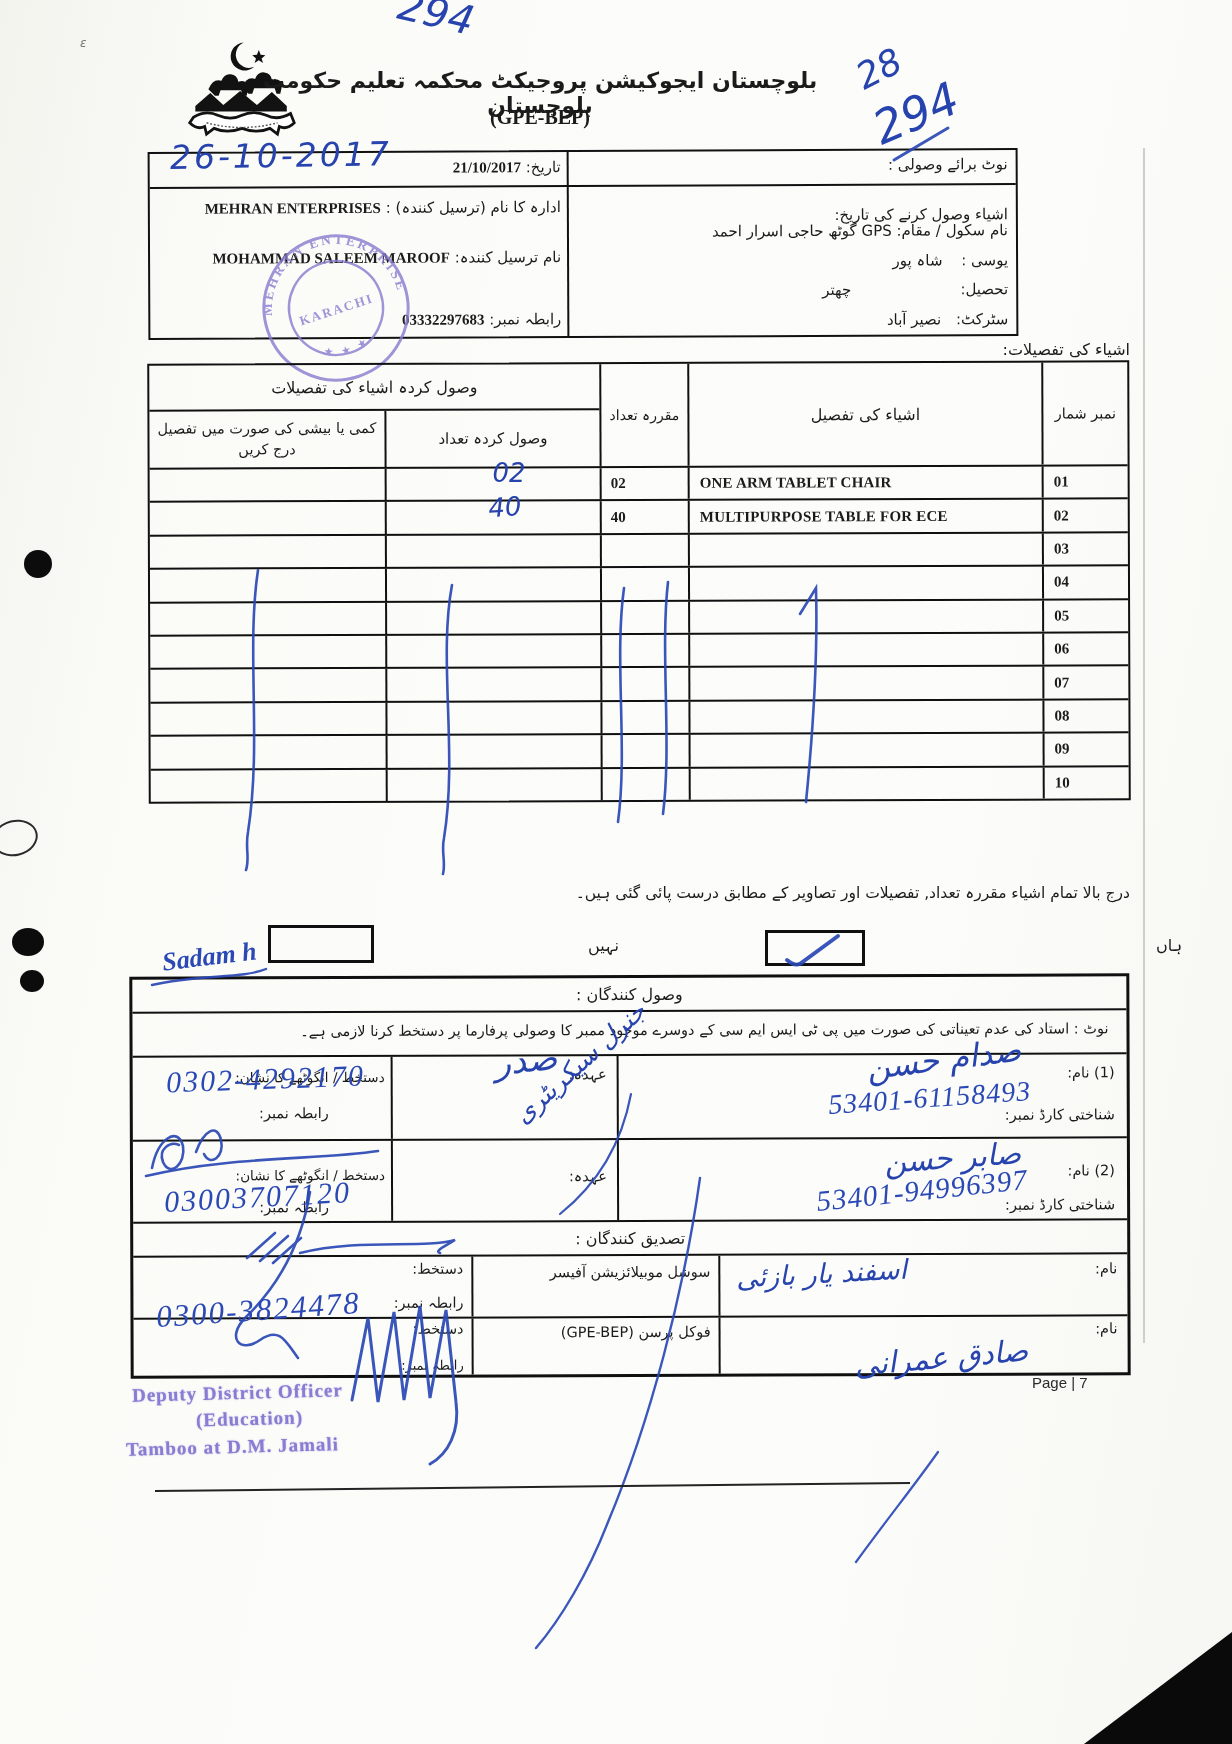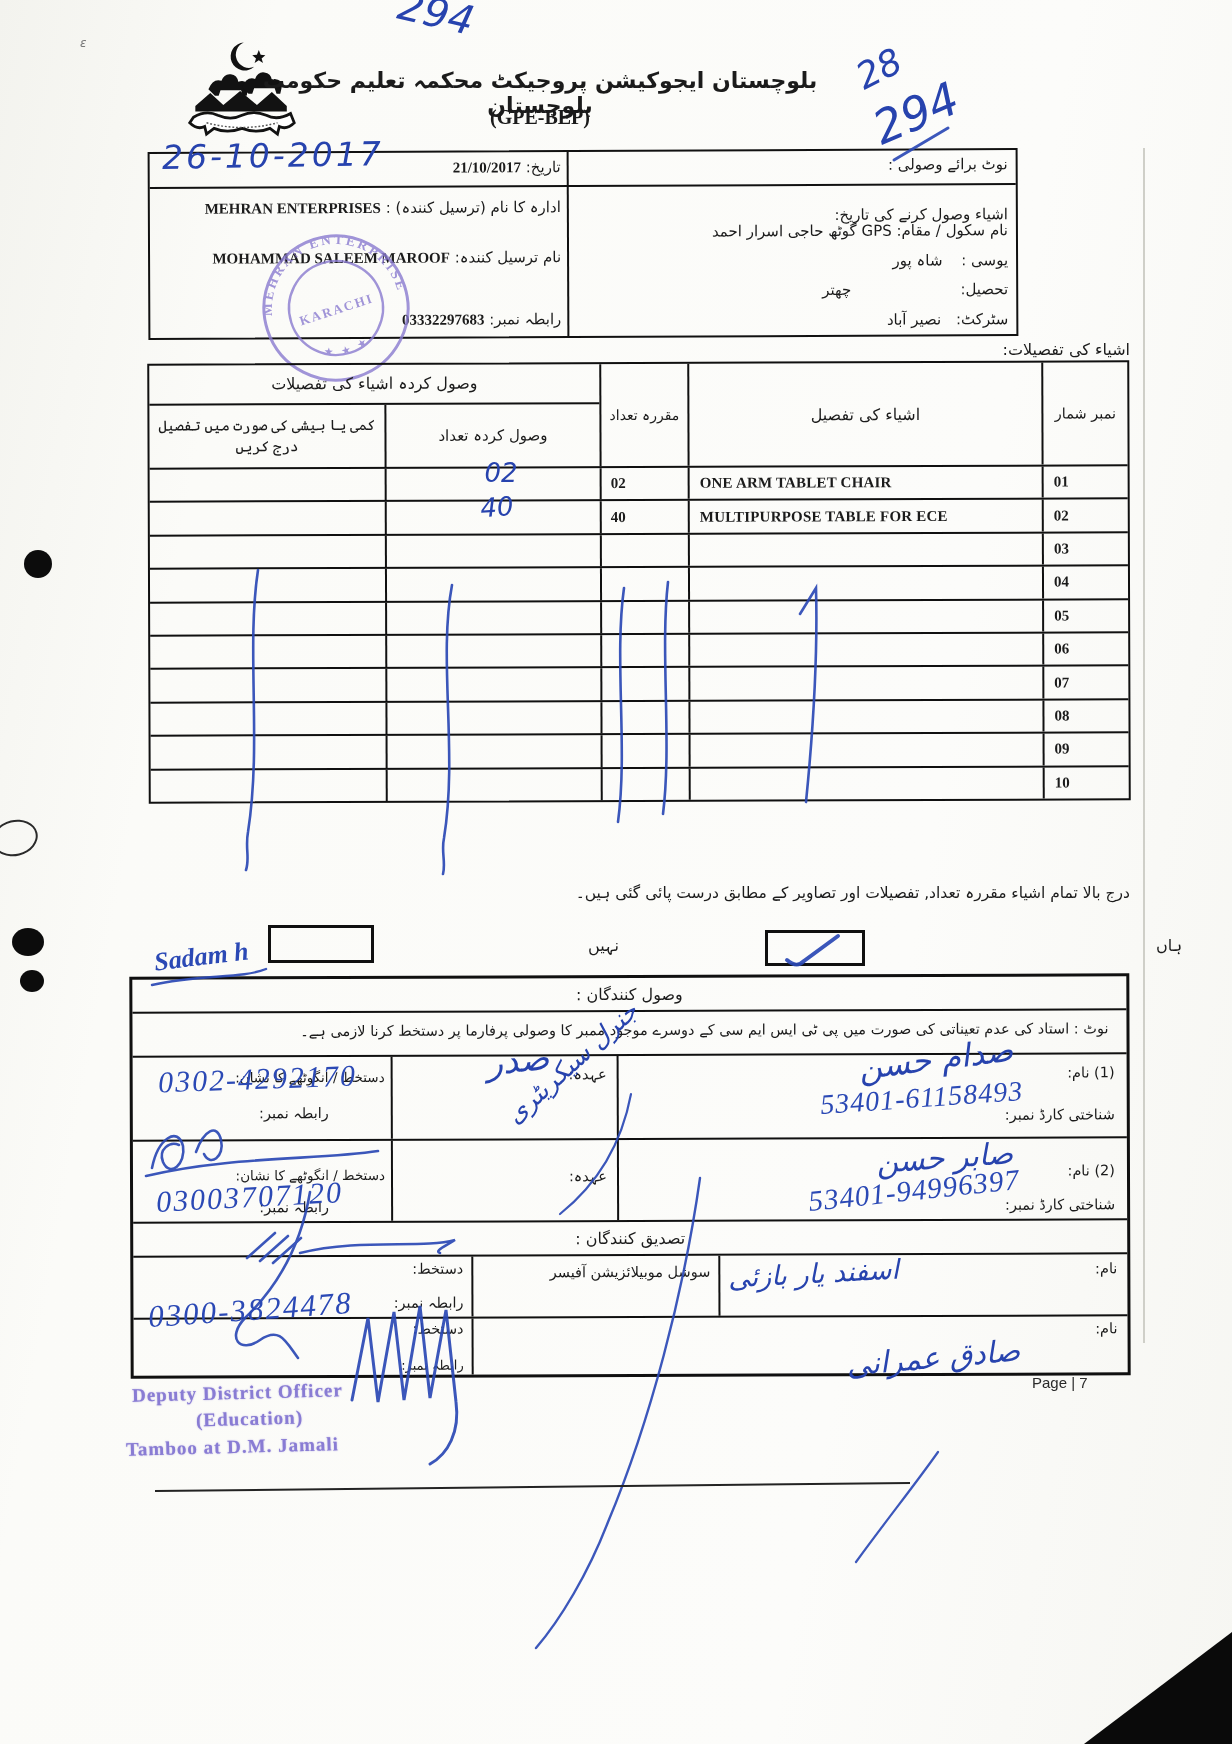--- a/index.html
+++ b/index.html
@@ -18,21 +18,21 @@
   #info-table .vdiv{position:absolute;left:417px;top:0;bottom:0;width:2.2px;background:#111;}
   #info-table .hline{position:absolute;left:0;right:0;top:33px;height:2.2px;background:#111;}
   .info-cell{position:absolute;top:0;height:100%;}
   .ilabel{position:absolute;font-size:15px;white-space:nowrap;}
   
   #items-table{left:148px;top:362px;width:982px;height:440px;border:2.8px solid #101010;display:flex;flex-direction:column;transform:rotate(-0.2deg);}
   .it-head{display:flex;height:104px;border-bottom:2.6px solid #101010;}
   .ith-left{width:452px;border-right:2.2px solid #101010;display:flex;flex-direction:column;}
   .ith-span{height:46px;border-bottom:2.2px solid #101010;font-size:16px;}
   .ith-sub{flex:1;display:flex;}
-  .ith-sub1{width:237px;border-right:2.2px solid #101010;font-size:14.5px;padding:10px 8px;line-height:1.45;font-family:Liberation Serif, serif;}
+  .ith-sub1{width:237px;border-right:2.2px solid #101010;font-size:14.5px;padding:4px 8px;line-height:1.45;}
   .ith-sub2{flex:1;font-size:15px;}
   .ith-c3{width:88px;border-right:2.2px solid #101010;font-size:14px;padding:0 4px;}
   .ith-c4{width:354px;border-right:2.2px solid #101010;font-size:16px;}
   .ith-c5{flex:1;font-size:14.5px;}
   .it-body{flex:1;display:flex;flex-direction:column;}
   .it-row{display:flex;flex:1;border-bottom:2px solid #101010;}
   .it-row:last-child{border-bottom:none;}
   .itr-c1{width:237px;border-right:2px solid #101010;}
   .itr-c2{width:215px;border-right:2px solid #101010;}
   .itr-c3{width:88px;border-right:2px solid #101010;display:flex;align-items:center;padding-left:9px;
@@ -296,28 +296,31 @@
         </div>
       </div>
     </div>
 
     <div class="sg-row" style="height:56px;">
       <div class="sg-cells">
         <div class="sgc brd-r" style="width:340px;">
           <span class="slabel urdu" style="right:8px;top:2px;">دستخط:</span>
           <span class="slabel urdu" style="right:8px;bottom:2px;font-size:13px;">رابطہ نمبر:</span>
         </div>
+        <div class="sgc brd-r" style="width:247px;">
+          <span class="slabel urdu" style="right:8px;top:6px;">فوکل پرسن (GPE-BEP)</span>
+        </div>
         <div class="sgc" style="flex:1;">
           <span class="slabel urdu" style="right:10px;top:4px;">نام:</span>
         </div>
       </div>
     </div>
   </div>
 
-  <div class="abs" style="left:8px;top:0;width:1044px;height:1744px;pointer-events:none;">
+  <div class="abs" style="left:16px;top:0;width:1044px;height:1744px;pointer-events:none;">
     <div class="abs hw" style="left:154px;top:136px;font-size:33px;letter-spacing:3px;transform:rotate(-1deg);">26-10-2017</div>
 
     <div class="abs hw" style="left:438px;top:458px;width:110px;text-align:center;font-size:26px;">02</div>
     <div class="abs hw" style="left:434px;top:492px;width:110px;text-align:center;font-size:26px;transform:rotate(-4deg);">40</div>
 
     <div class="abs hwl" style="left:146px;top:942px;font-size:26px;transform:rotate(-7deg);font-weight:700;">Sadam h</div>
     <div class="abs hwl" style="left:150px;top:1062px;font-size:30px;letter-spacing:2px;transform:rotate(-2deg);">0302-4292170</div>
     <div class="abs hw" style="left:850px;top:1040px;font-size:32px;transform:rotate(-7deg);">صدام حسن</div>
     <div class="abs hwl" style="left:812px;top:1082px;font-size:28px;letter-spacing:1px;transform:rotate(-4deg);">53401-61158493</div>
     <div class="abs hw" style="left:478px;top:1040px;font-size:34px;transform:rotate(-6deg);">صدر</div>

